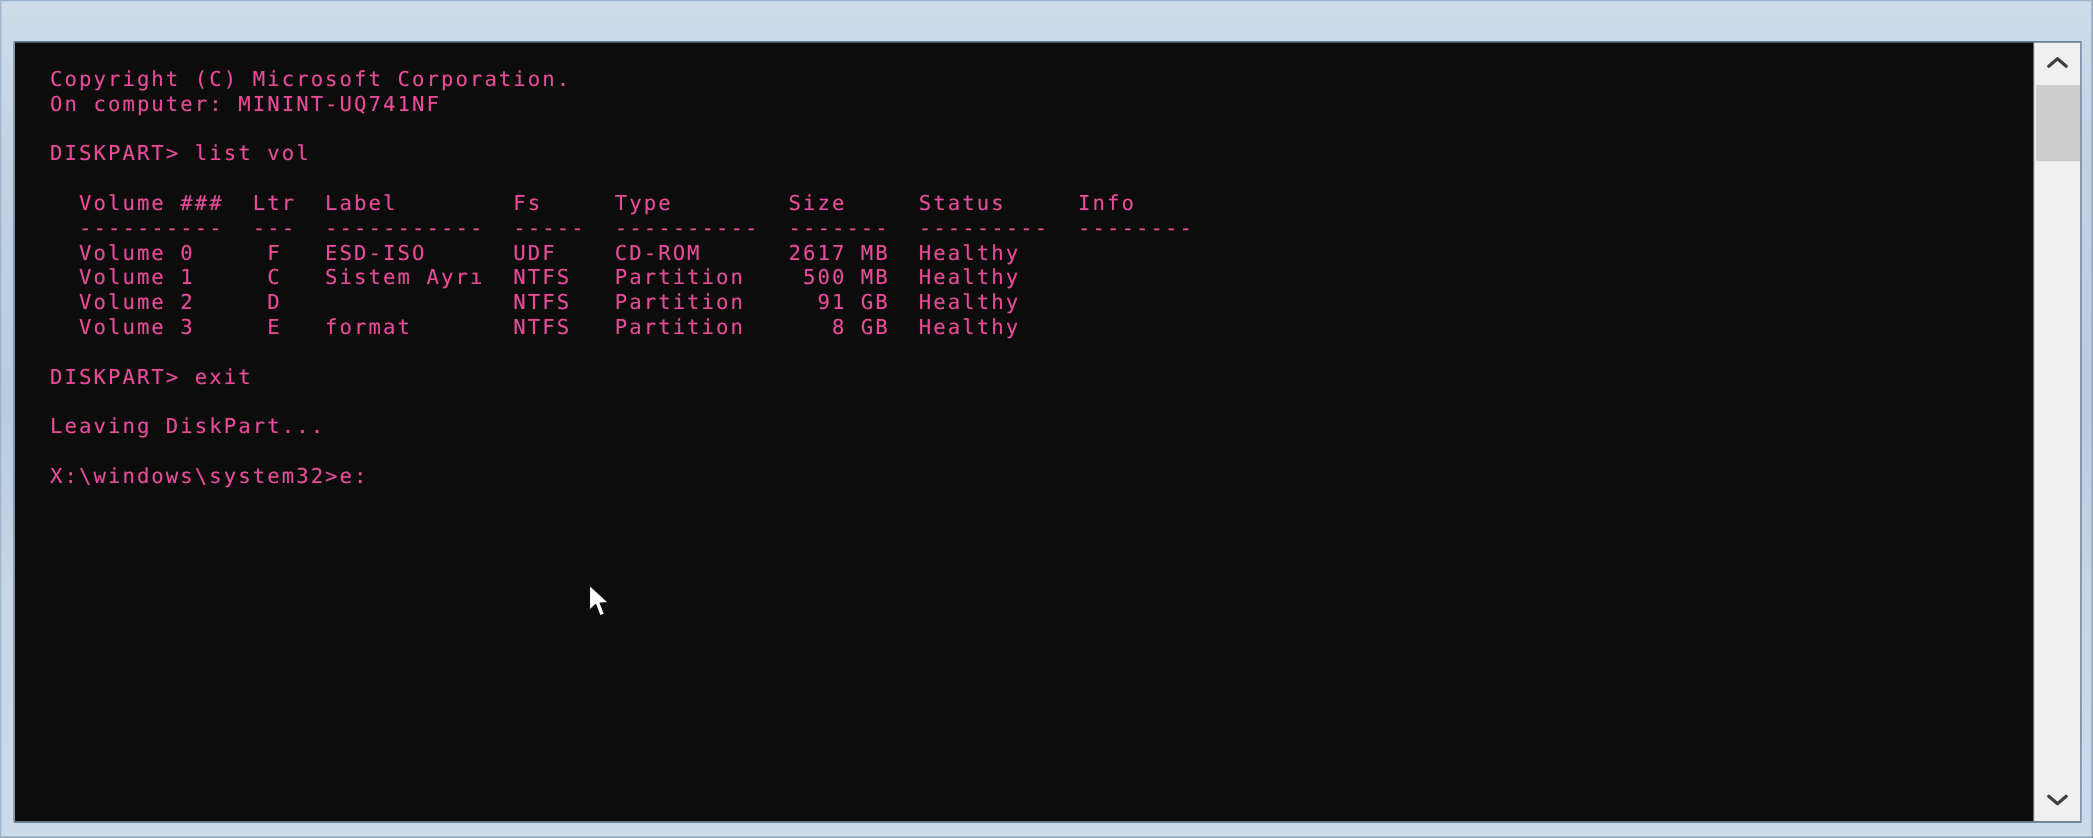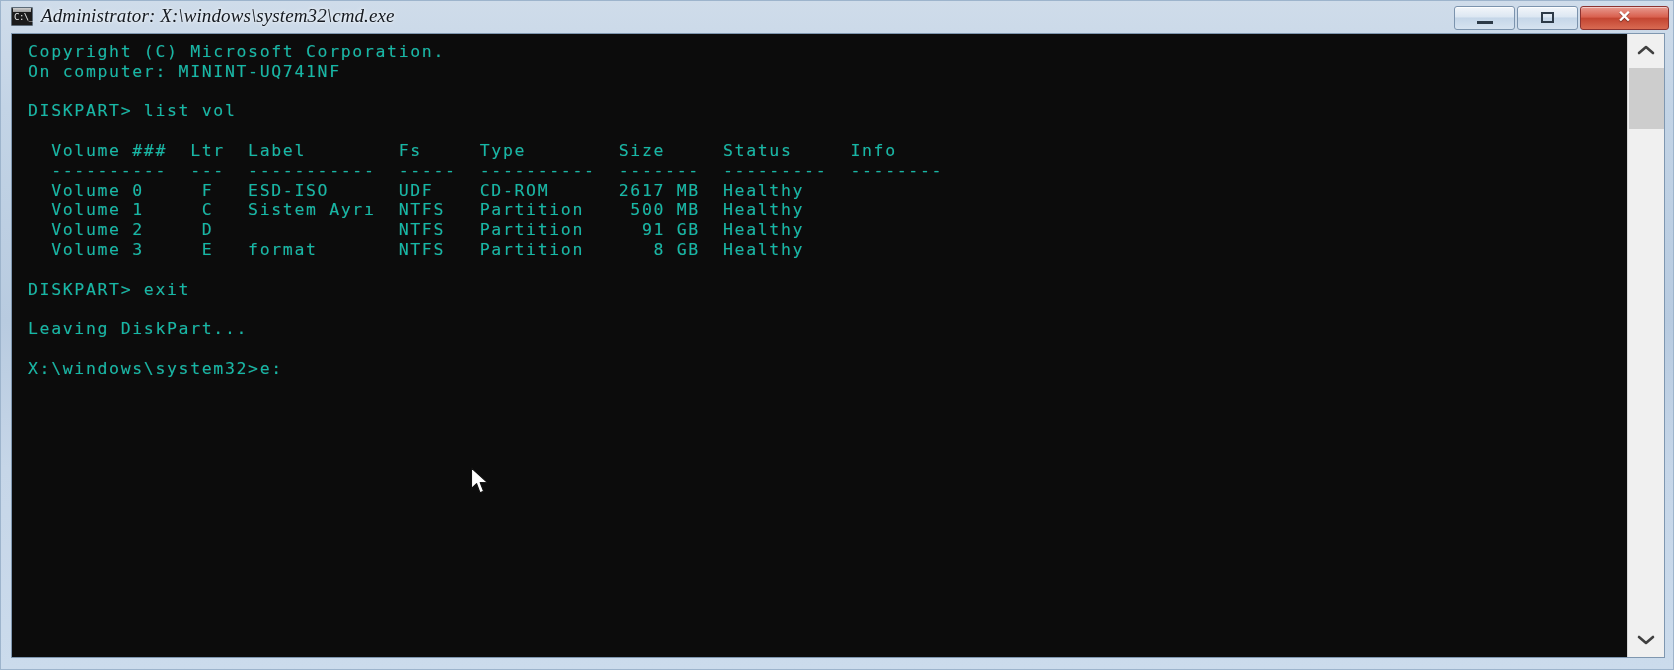--- a/index.html
+++ b/index.html
@@ -140,25 +140,25 @@
     height: 625px;
     background: #0c0c0c;
     border: 1px solid #7f97b0;
     box-sizing: border-box;
     overflow: hidden;
   }
   #console-text {
     position: absolute;
     left: 12px;
     top: 4px;
-    margin: 4px;
+    margin: 16px;
     font-family: "DejaVu Sans Mono", "Liberation Mono", monospace;
     font-size: 16.5px;
     line-height: 19.8px;
-    color: #14b8a6;
+    color: #ec4899;
     white-space: pre;
     letter-spacing: 1.65px;
     text-shadow: 0 0 1px rgba(200,200,200,0.25);
   }
 
   
   #scrollbar {
     position: absolute;
     right: 0px;
     top: 0px;
@@ -197,39 +197,20 @@
     width: 20px;
     height: 29px;
     pointer-events: none;
   }
 </style>
 </head>
 <body>
 
 <div id="window">
 
-  <div id="titlebar">
-    <div id="title-icon">
-      <div class="bar"></div>
-      <div class="glyph">C:\_</div>
-    </div>
-    <div id="title-text">Administrator: X:\windows\system32\cmd.exe</div>
-
-    <div id="win-controls">
-      <div class="win-btn">
-        <span class="min-glyph"></span>
-      </div>
-      <div class="win-btn">
-        <span class="max-glyph"></span>
-      </div>
-      <div class="win-btn close">
-        <span class="close-glyph">✕</span>
-      </div>
-    </div>
-  </div>
 
   <div id="console-area">
     <pre id="console-text">Copyright (C) Microsoft Corporation.
 On computer: MININT-UQ741NF
 
 DISKPART&gt; list vol
 
   Volume ###  Ltr  Label        Fs     Type        Size     Status     Info
   ----------  ---  -----------  -----  ----------  -------  ---------  --------
   Volume 0     F   ESD-ISO      UDF    CD-ROM      2617 MB  Healthy

